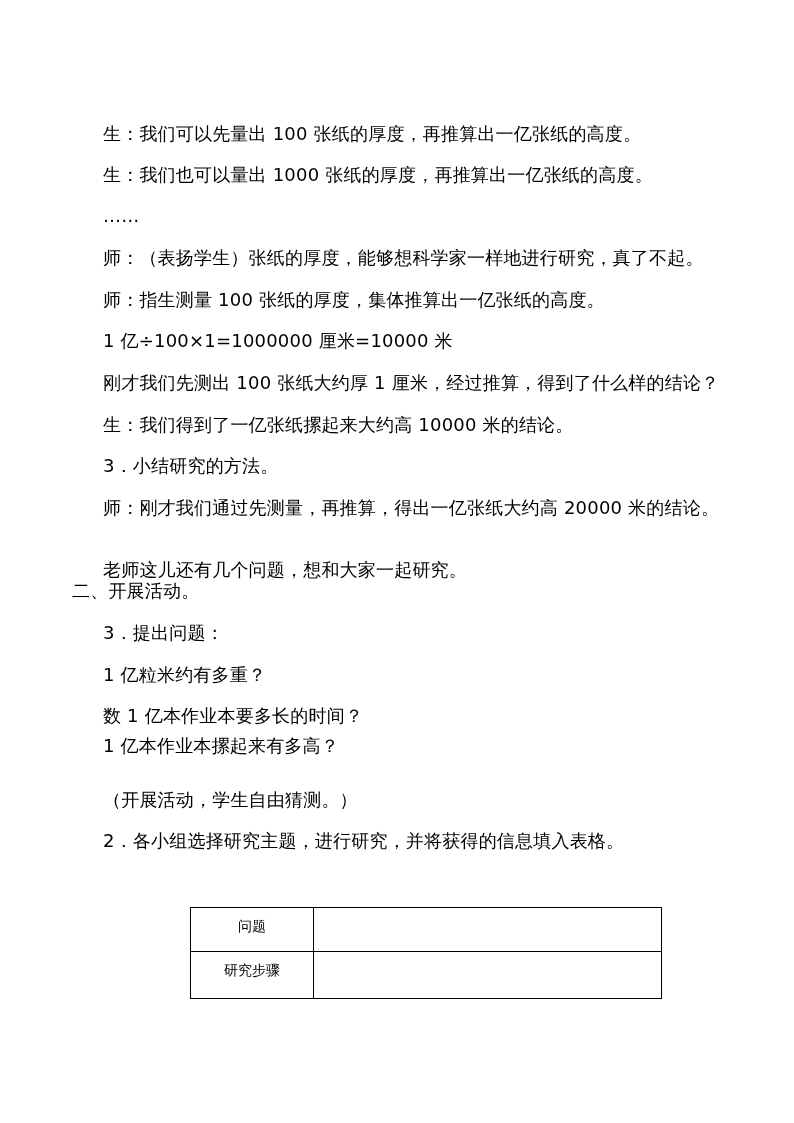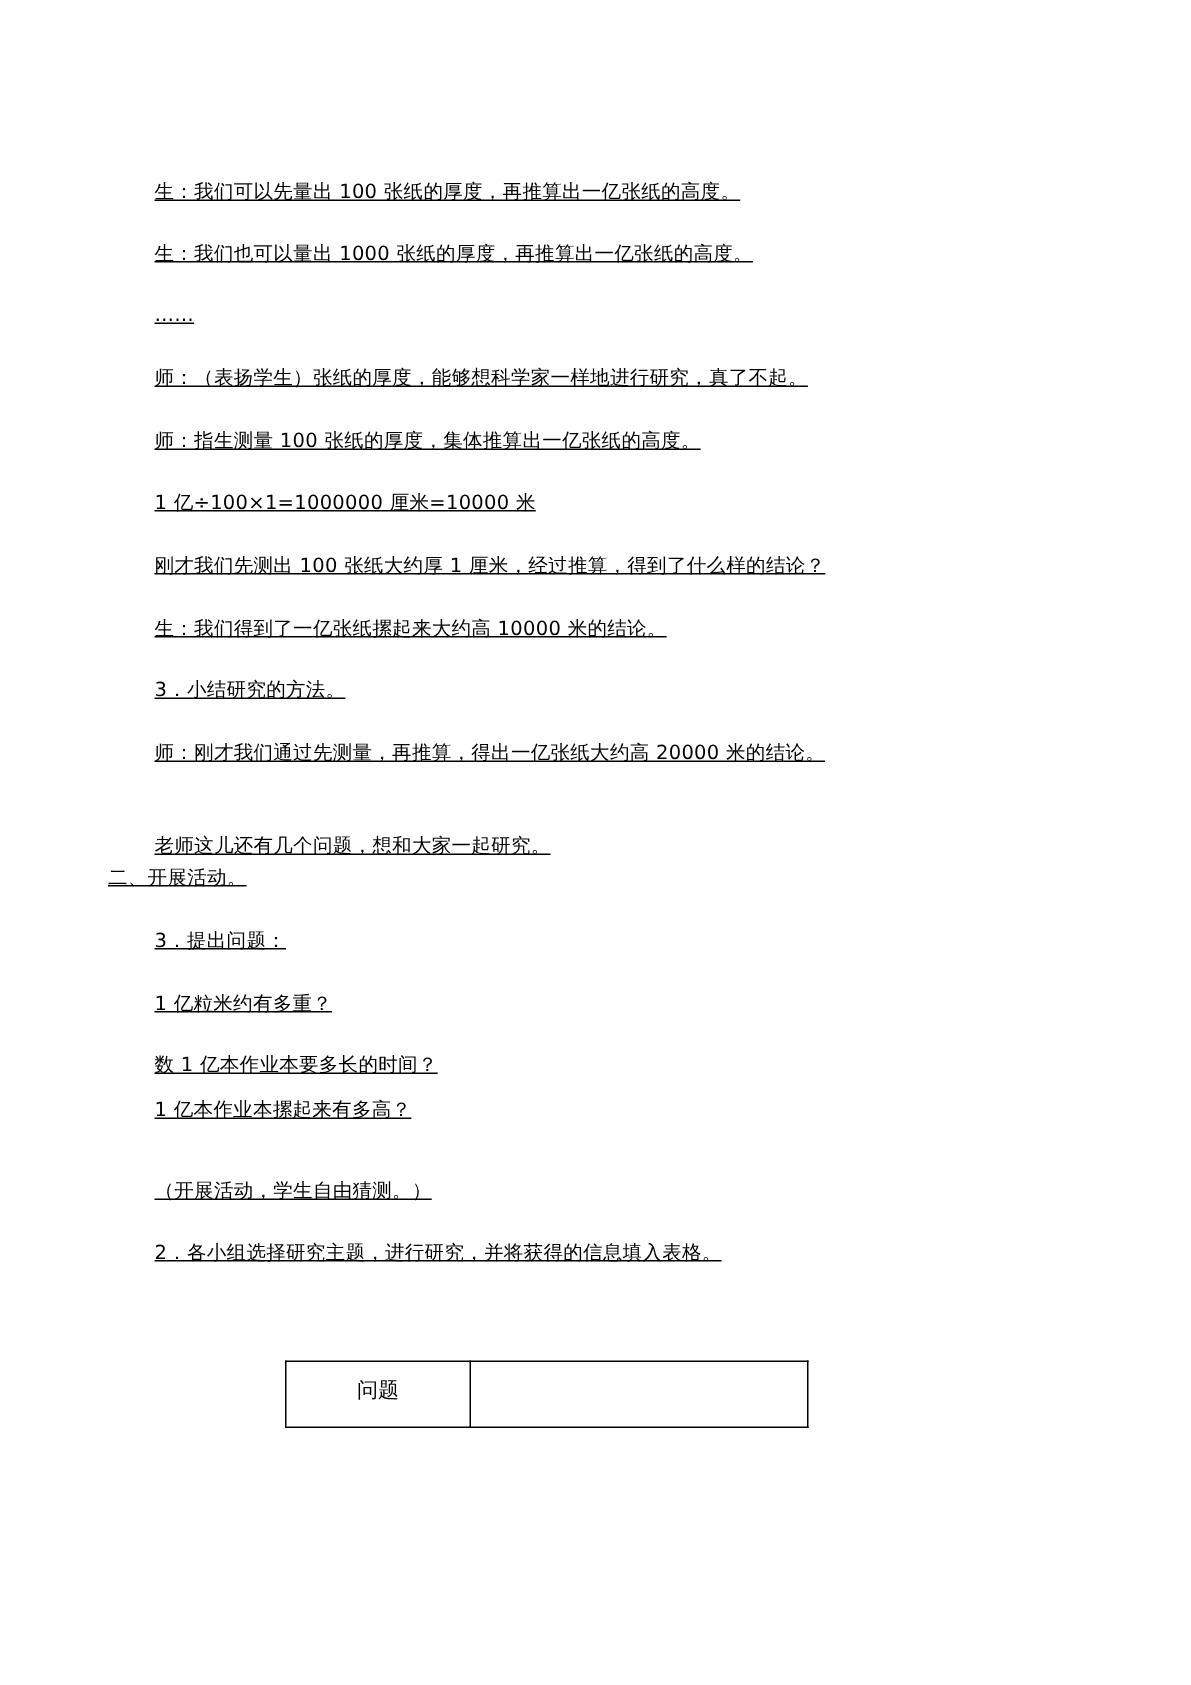--- a/index.html
+++ b/index.html
@@ -1,21 +1,21 @@
 <!DOCTYPE html>
 <html><head>
 <meta charset="utf-8">
 <style>
   html, body { margin: 0; padding: 0; background: #ffffff; }
   body { width: 794px; height: 1123px; position: relative; overflow: hidden;
          font-family: "DejaVu Sans", "Liberation Sans", sans-serif; color: #000; }
-  .line { position: absolute; font-size: 13px; line-height: 20px; white-space: nowrap; letter-spacing: 0.2px; text-decoration: underline; }
+  .line { position: absolute; font-size: 18px; line-height: 20px; white-space: nowrap; letter-spacing: 0.2px; }
   .indent { left: 103px; }
   .outdent { left: 72px; text-align: right; }
-  table.info { position: absolute; left: 190px; top: 907px; width: 349px; border-collapse: collapse; }
+  table.info { position: absolute; left: 190px; top: 907px; width: 472px; border-collapse: collapse; }
   table.info td { border: 1.5px solid #000; font-size: 14px; padding: 0; }
   table.info td.label { width: 122px; text-align: center; vertical-align: top; padding-top: 10px; }
   table.info tr.r1 td { height: 33px; }
   table.info tr.r2 td { height: 36px; }
 </style>
 </head>
 <body>
 
 <div>
   <p class="line indent" style="top:106px">生：我们可以先量出 100 张纸的厚度，再推算出一亿张纸的高度。</p>
@@ -36,15 +36,19 @@
   <p class="line indent" style="top:718px">1 亿本作业本摞起来有多高？</p>
   <p class="line indent" style="top:772px">（开展活动，学生自由猜测。）</p>
   <p class="line indent" style="top:813px">2．各小组选择研究主题，进行研究，并将获得的信息填入表格。</p>
 
   <table class="info">
     <tbody>
         <tr class="r1">
       <td class="label">问题</td>
       <td></td>
     </tr>
+    <tr class="r2">
+      <td class="label">研究步骤</td>
+      <td></td>
+    </tr>
   </tbody>
     </table>
 </div>
 
 </body></html>

